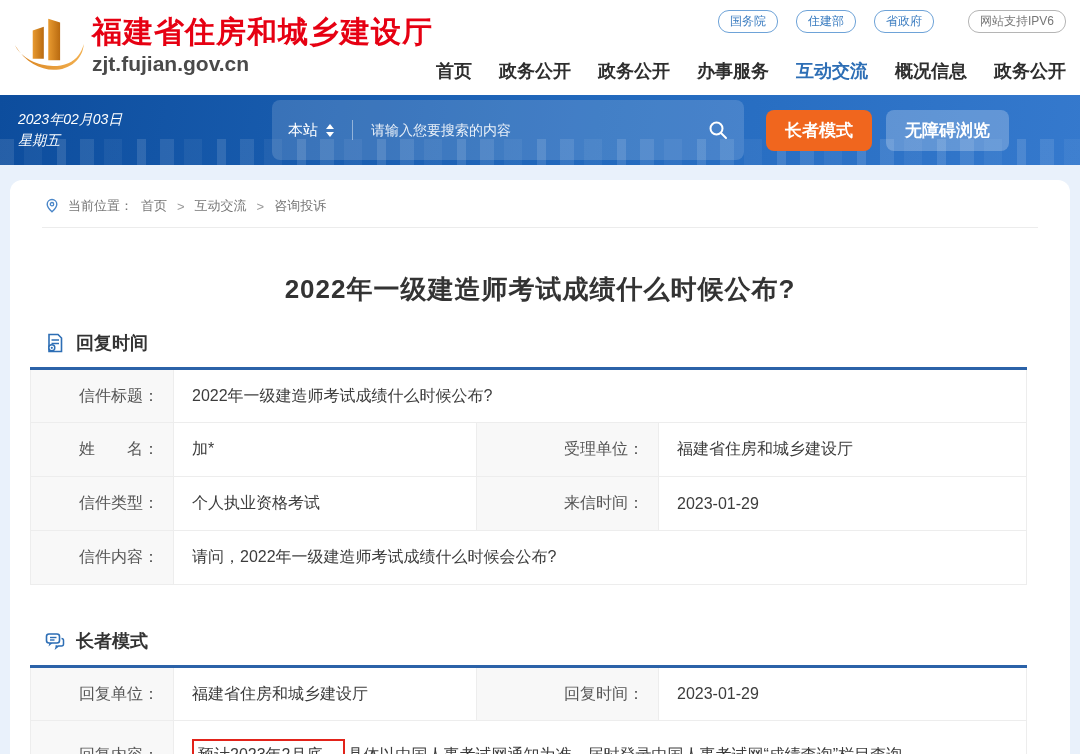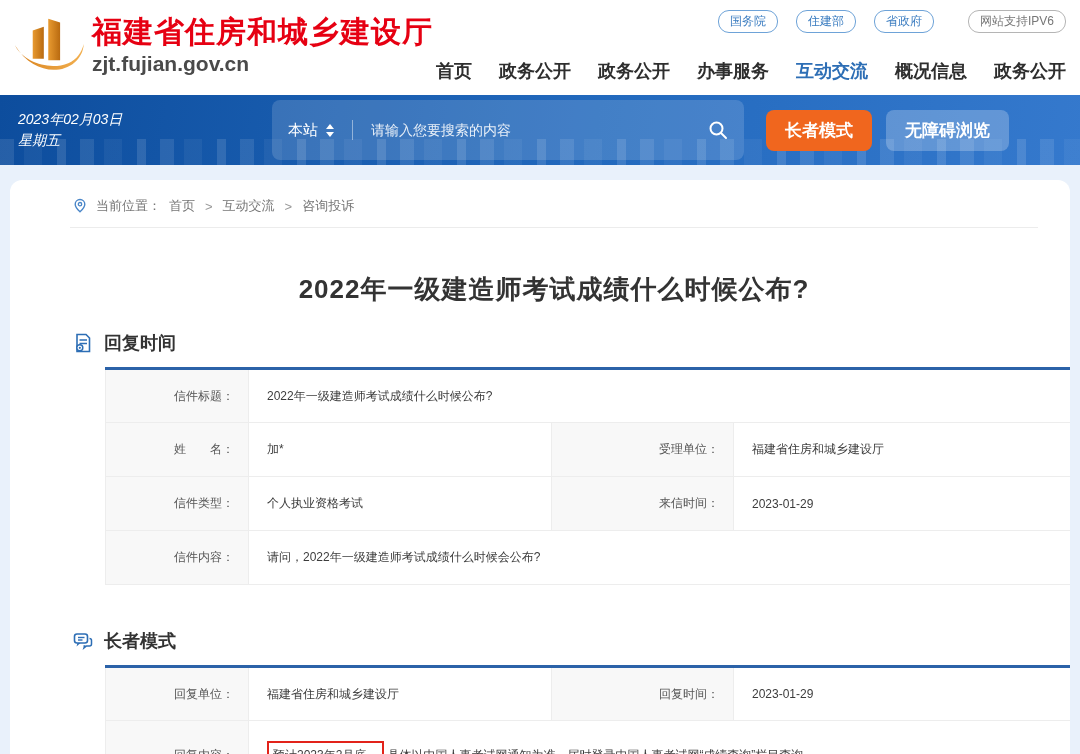--- a/index.html
+++ b/index.html
@@ -160,21 +160,20 @@
   .elder { margin-left: 22px; background: #f0661e; }
   .access { margin-left: 14px; background: rgba(255,255,255,.24); }
 
   
   .card {
     margin: 15px 10px 0;
     background: #fff;
     border-radius: 12px 12px 0 0;
     height: 574px;
     overflow: hidden;
-    padding-left: 28px;
   }
   .breadcrumb {
     display: flex;
     align-items: center;
     gap: 8px;
     padding: 17px 0 12px 34px;
     font-size: 13px;
     color: #777;
   }
   .breadcrumb a { color: #777; text-decoration: none; }
@@ -196,24 +195,24 @@
     gap: 10px;
     margin: 24px 0 12px 34px;
     font-size: 18px;
     font-weight: bold;
     color: #333;
   }
   .section-head.second { margin-top: 44px; }
 
   table.detail {
     width: 996px;
-    margin: 0 67px;
+    margin: 0 20px;
     border-collapse: collapse;
     border-top: 3px solid #2b62a8;
-    font-size: 12px;
+    font-size: 16px;
     table-layout: fixed;
   }
   table.detail td {
     border: 1px solid #ededed;
     height: 54px;
     vertical-align: middle;
   }
   td.lbl {
     background: #f8f8f8;
     color: #555;

